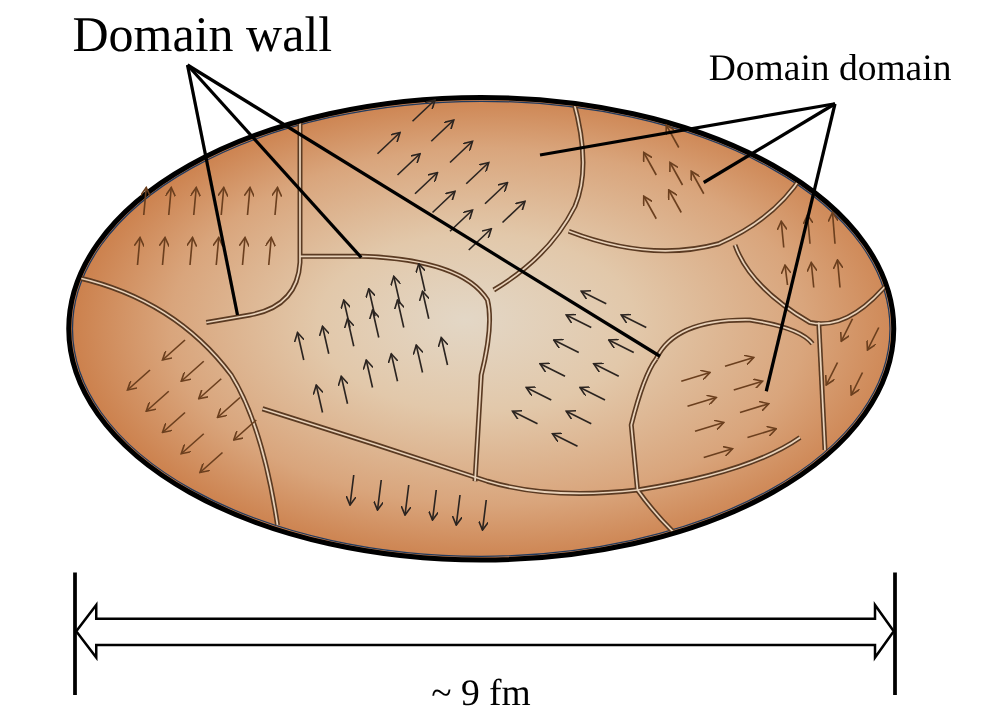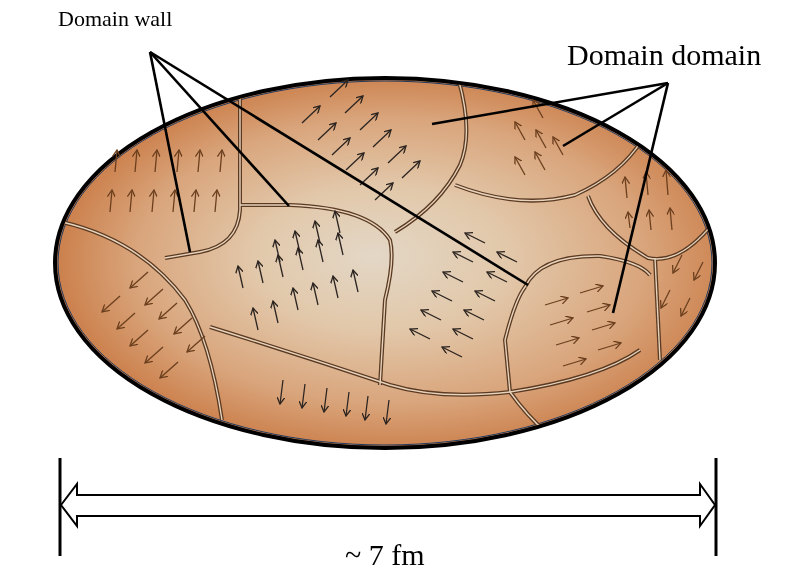--- a/index.html
+++ b/index.html
@@ -5,21 +5,21 @@
     html, body { margin: 0; padding: 0; background: #ffffff; }
     body { width: 787px; height: 579px; position: relative; overflow: hidden; }
     #stage { position: absolute; left: 0; top: 0; width: 787px; height: 579px; }
     .label {
       position: absolute;
       font-family: "Liberation Serif", "DejaVu Serif", serif;
       color: #000;
       white-space: nowrap;
       line-height: 1;
     }
-    #label-domain-wall { left: 58px; top: 8px; font-size: 22px; }
+    #label-domain-wall { left: 58px; top: 8px; font-size: 40px; }
     #label-center-domain { left: 567px; top: 40px; font-size: 30px; }
     #label-scale { left: 345px; top: 540px; font-size: 30px; }
     svg { position: absolute; left: 0; top: 0; }
   </style>
 </head>
 <body>
 
 <div id="stage">
 
   <svg width="787" height="579" viewBox="0 0 787 579">
@@ -211,14 +211,14 @@
 
     <g>
       <line x1="60" y1="458" x2="60" y2="556" stroke="#000" stroke-width="3"></line>
       <line x1="716" y1="458" x2="716" y2="556" stroke="#000" stroke-width="3"></line>
       <path d="M61,505 L77,484 L77,495 L700,495 L700,484 L715,505 L700,526 L700,516 L77,516 L77,526 Z" fill="#ffffff" stroke="#000" stroke-width="2"></path>
     </g>
   </svg>
 
   <div id="label-domain-wall" class="label">Domain wall</div>
   <div id="label-center-domain" class="label">Domain domain</div>
-  <div id="label-scale" class="label">~ 7 fm</div>
+  <div id="label-scale" class="label">~ 9 fm</div>
 </div>
 
 </body></html>

